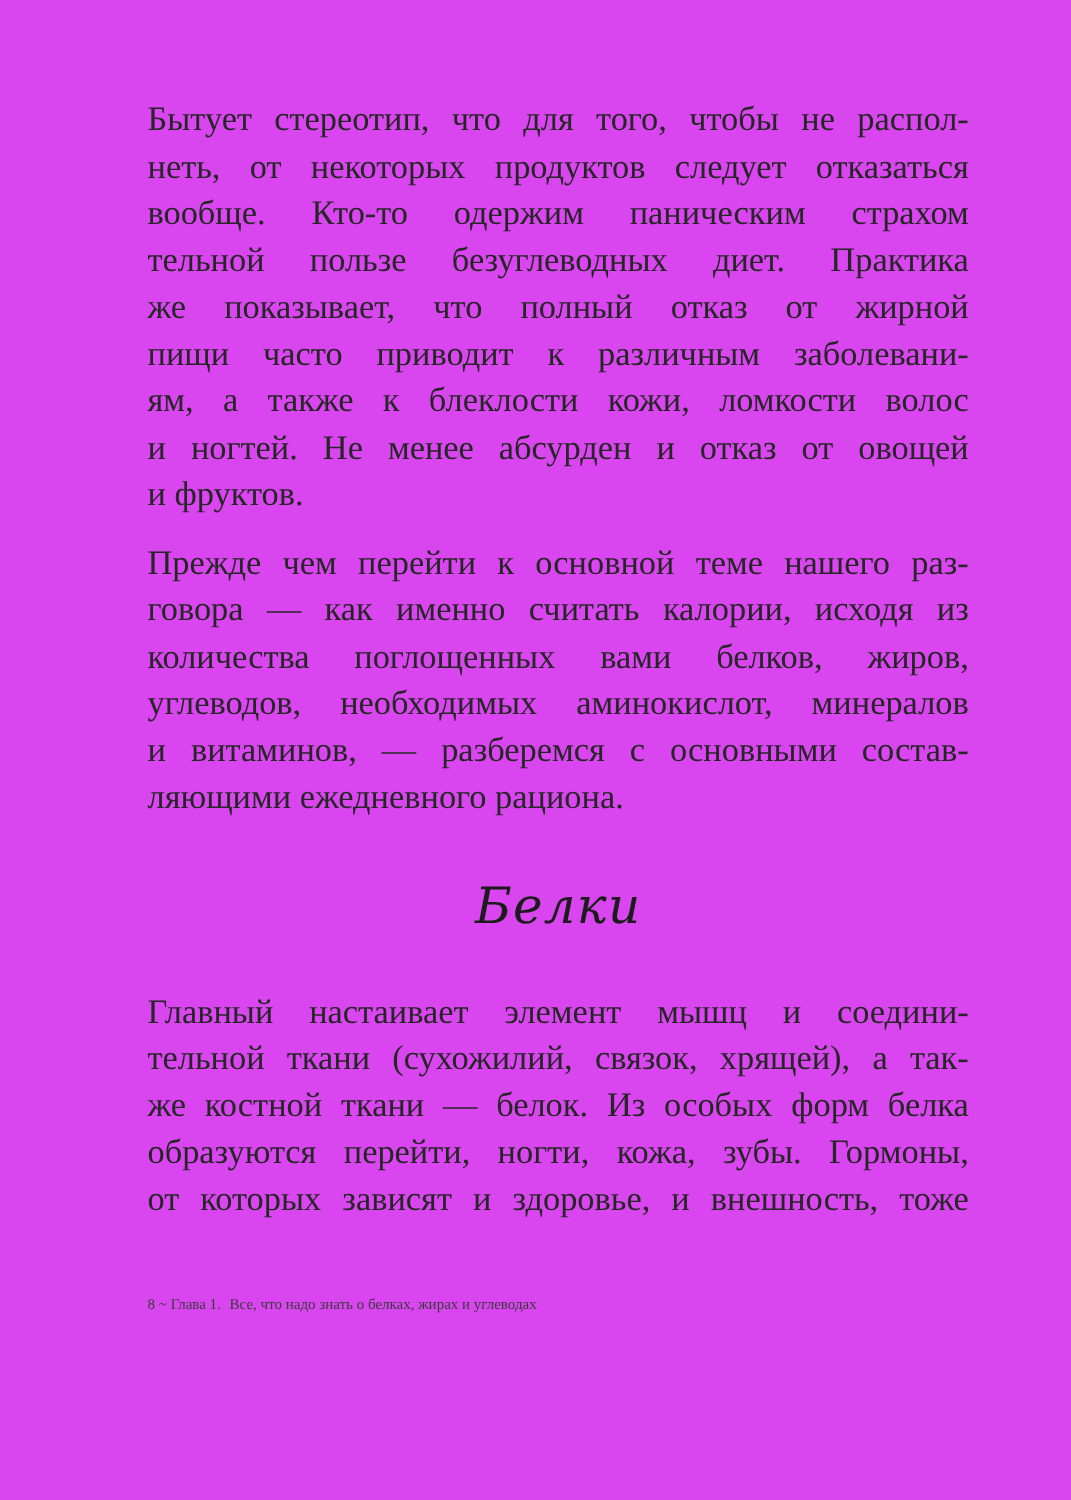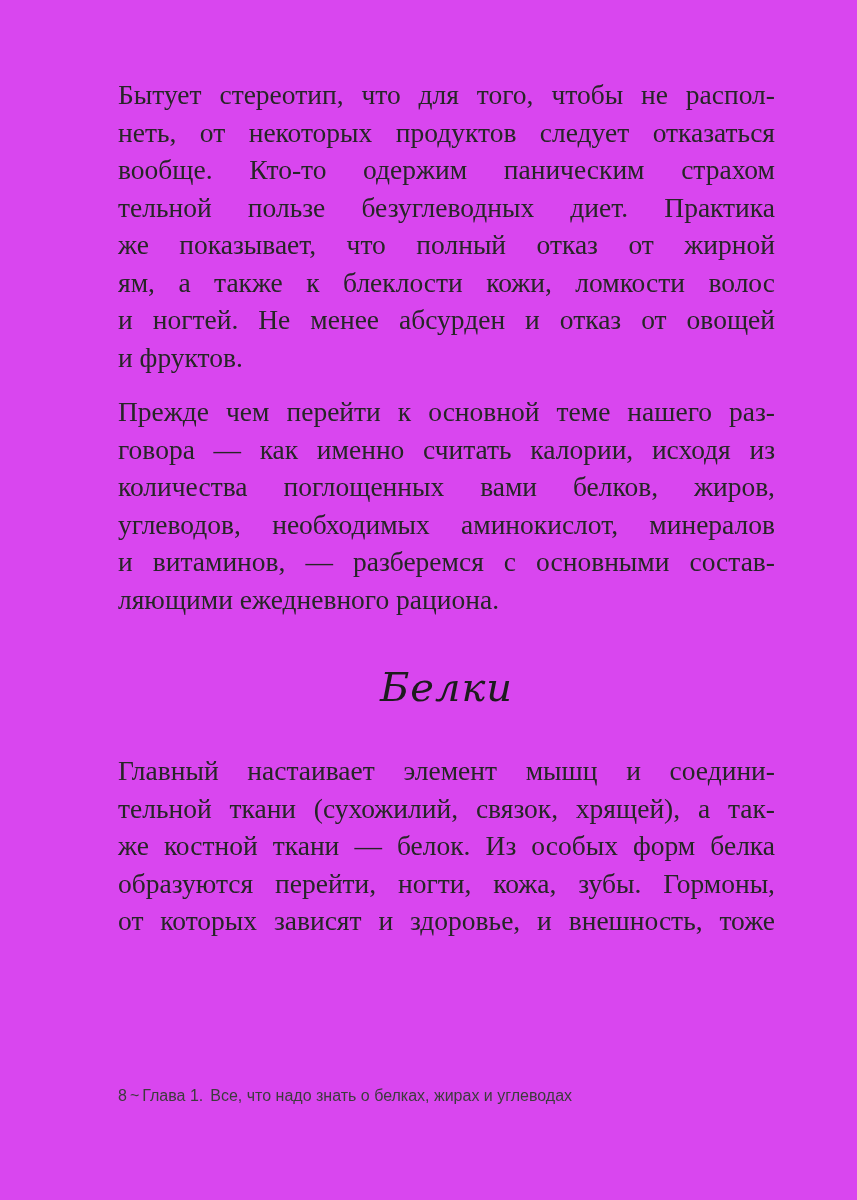--- a/index.html
+++ b/index.html
@@ -43,23 +43,23 @@
     font-family: "DejaVu Serif", serif;
     font-style: italic;
     font-size: 40px;
     line-height: 78px;
     color: #1c1c1c;
     letter-spacing: 1px;
   }
   .footer {
     position: absolute;
     left: 118px;
-    top: 1083px;
-    font-family: Liberation Sans, sans-serif;
-    font-size: 16px;
+    top: 1030px;
+    font-family: Liberation Serif, serif;
+    font-size: 12px;
     line-height: 26px;
     color: #3c3c3c;
     white-space: nowrap;
   }
   .footer .sep {
     margin: 0 3px;
   }
   .footer .chapter-title {
     margin-left: 7px;
   }
@@ -70,20 +70,21 @@
 <div class="page">
 
   <div class="text-block">
 
     <div class="para">
       <div class="line">Бытует стереотип, что для того, чтобы не распол-</div>
       <div class="line">неть, от некоторых продуктов следует отказаться</div>
       <div class="line">вообще. Кто-то одержим паническим страхом</div>
       <div class="line">тельной пользе безуглеводных диет. Практика</div>
       <div class="line">же показывает, что полный отказ от жирной</div>
+      <div class="line">пищи часто приводит к различным заболевани-</div>
       <div class="line">ям, а также к блеклости кожи, ломкости волос</div>
       <div class="line">и ногтей. Не менее абсурден и отказ от овощей</div>
       <div class="line para-end">и фруктов.</div>
     </div>
 
     <div class="para">
       <div class="line">Прежде чем перейти к основной теме нашего раз-</div>
       <div class="line">говора — как именно считать калории, исходя из</div>
       <div class="line">количества поглощенных вами белков, жиров,</div>
       <div class="line">углеводов, необходимых аминокислот, минералов</div>

